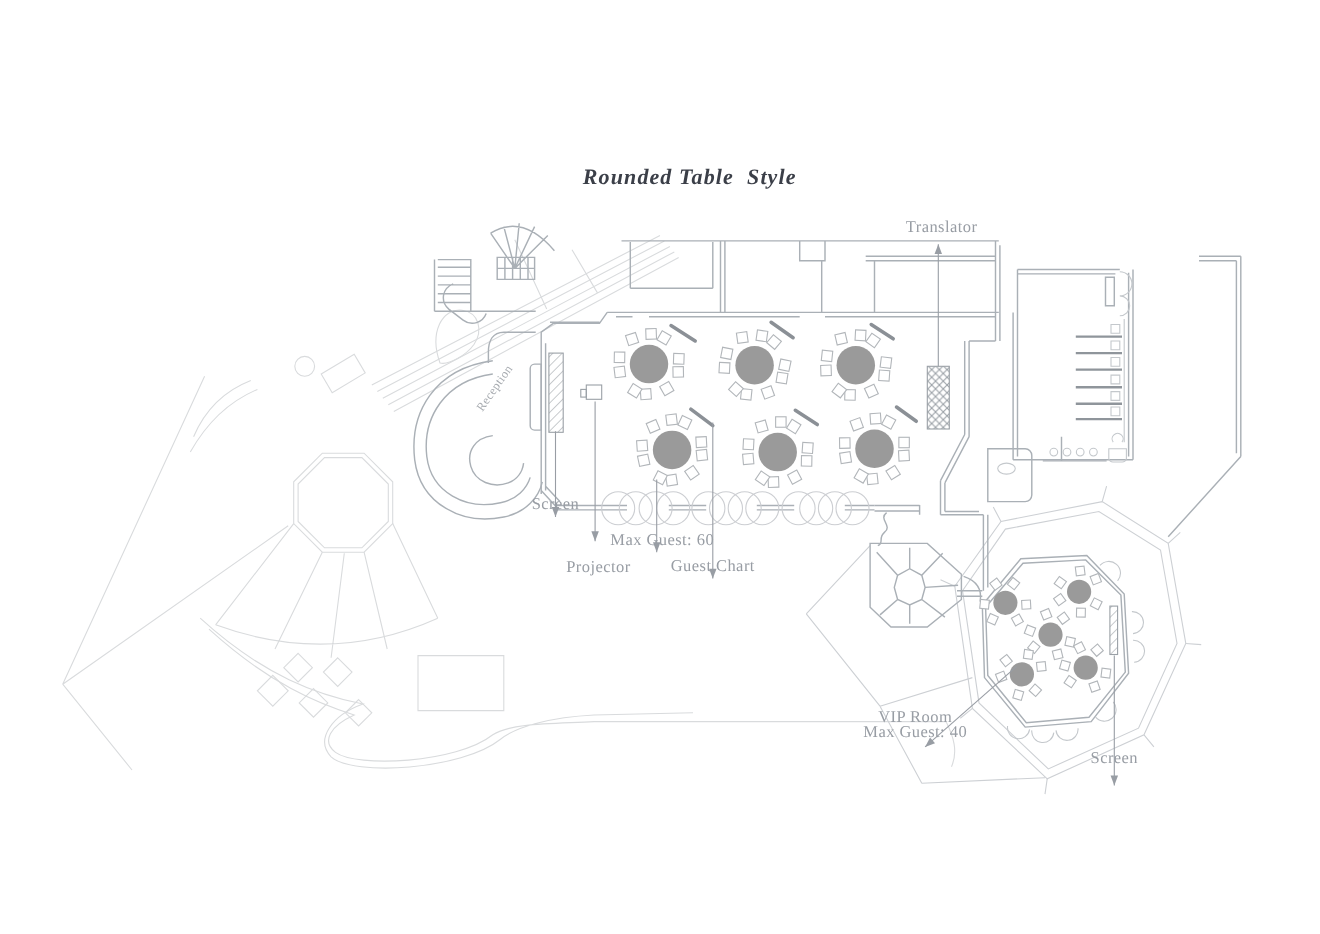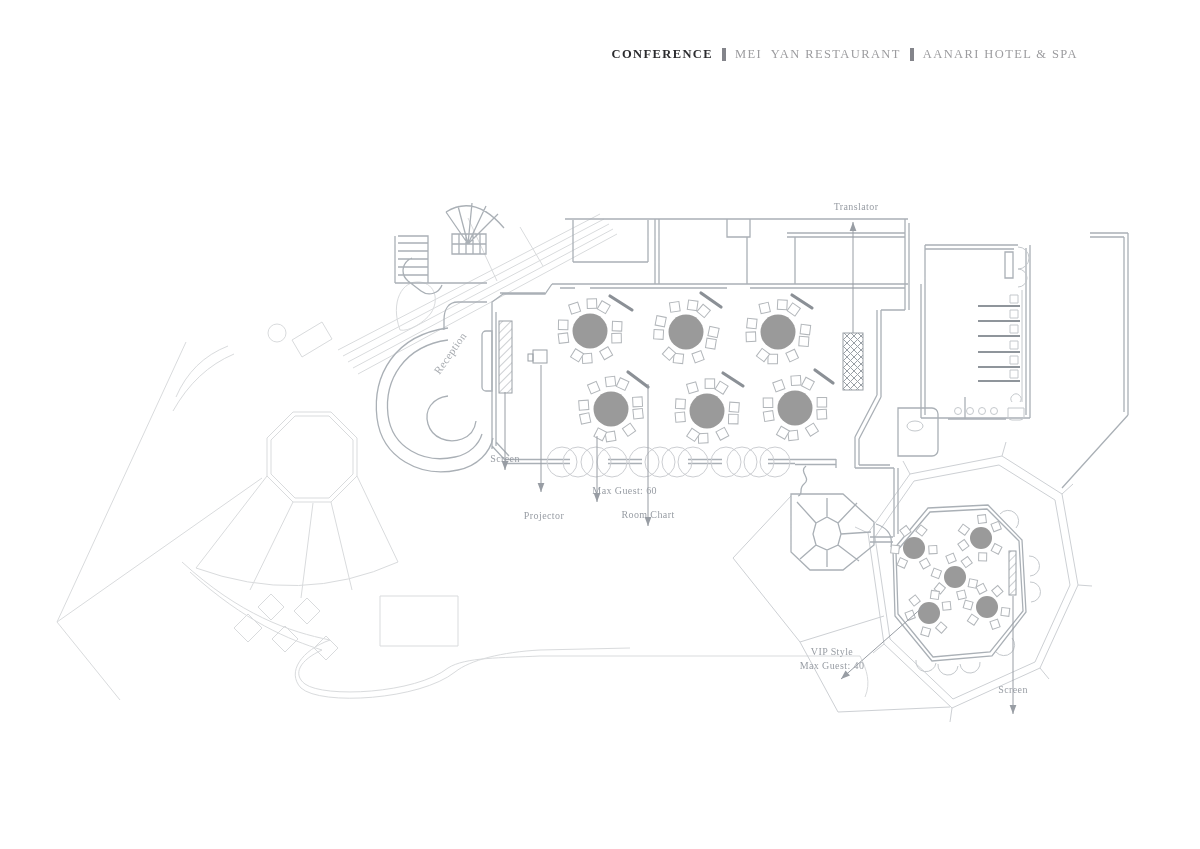--- a/index.html
+++ b/index.html
@@ -15,26 +15,26 @@
   #g-stalls path{stroke:#8f959b;fill:none;stroke-width:2.2;}
   path.vwall{stroke:#9ba1a8;stroke-width:1.5;}
   .s-wall{stroke:#aab0b6;fill:none;stroke-width:1.3;}
   .pcirc{stroke:#ccced2;fill:none;stroke-width:1;}
   .chair{fill:#ffffff;stroke:#b2b6ba;stroke-width:1;}
   .accent{stroke:#8b9096;stroke-width:3.2;stroke-linecap:round;}
   .ann{stroke:#989da4;stroke-width:1;}
   .eq{stroke:#9aa0a6;stroke-width:1;}
 
   
-  .lbl{position:absolute;font-size:10px;color:#989da4;letter-spacing:.4px;
+  .lbl{position:absolute;font-size:15px;color:#989da4;letter-spacing:.4px;
        text-align:center;white-space:nowrap;line-height:14px;}
   #lbl-translator{left:806px;top:200px;width:100px;}
   #lbl-screen-main{left:455px;top:452px;width:100px;}
   #lbl-projector{left:494px;top:473px;width:100px;margin-top:36px;}
-  #lbl-maxguest{left:547px;top:484px;width:110px;text-align:right;}
+  #lbl-maxguest{left:547px;top:484px;width:110px;}
   #lbl-flipchart{left:598px;top:508px;width:100px;}
   #lbl-vip{left:772px;top:645px;width:120px;}
   #lbl-screen-vip{left:963px;top:683px;width:100px;}
   #lbl-reception{left:413px;top:346px;width:74px;transform:rotate(-55deg);font-size:11px;color:#a7abb0;}
 
   #page-title{position:absolute;left:447px;top:150px;width:360px;text-align:center;
       font-size:20px;font-style:italic;font-weight:bold;letter-spacing:1px;color:#3b3f48;}
 
   #header{position:absolute;top:47px;right:122px;display:flex;align-items:center;gap:9px;
       font-size:12.5px;letter-spacing:1.4px;}
@@ -281,33 +281,27 @@
         <polygon points="597,502 600.4,493 593.6,493" fill="#989da4"></polygon>
         <line class="ann" x1="648" y1="384" x2="648" y2="526"></line>
         <polygon points="648,526 651.4,517 644.6,517" fill="#989da4"></polygon>
         <line class="ann" x1="924" y1="606" x2="841" y2="679"></line>
         <polygon points="841,679 850.0034779842422,675.6092207109184 845.5125952758642,670.5031485904337" fill="#989da4"></polygon>
         <line class="ann" x1="1013" y1="596" x2="1013" y2="714"></line>
         <polygon points="1013,714 1016.4,705 1009.6,705" fill="#989da4"></polygon>
       </g>
   </svg>
 
-  <div id="header">
-    <span class="primary">CONFERENCE</span>
-    <span class="sep"></span>
-    <span class="secondary">MEI&nbsp; YAN RESTAURANT</span>
-    <span class="sep"></span>
-    <span class="secondary">AANARI HOTEL &amp; SPA</span>
-  </div>
-
+
+  <div id="page-title">Rounded Table&nbsp; Style</div>
 
   <div class="lbl" id="lbl-translator">Translator</div>
   <div class="lbl" id="lbl-screen-main">Screen</div>
   <div class="lbl" id="lbl-projector">Projector</div>
   <div class="lbl" id="lbl-maxguest">Max Guest: 60</div>
-  <div class="lbl" id="lbl-flipchart">Room Chart</div>
+  <div class="lbl" id="lbl-flipchart">Guest Chart</div>
   <div class="lbl" id="lbl-vip">
-    <div>VIP Style</div>
+    <div>VIP Room</div>
     <div>Max Guest: 40</div>
   </div>
   <div class="lbl" id="lbl-screen-vip">Screen</div>
   <div class="lbl" id="lbl-reception">Reception</div>
 </div>
 
 </body></html>

